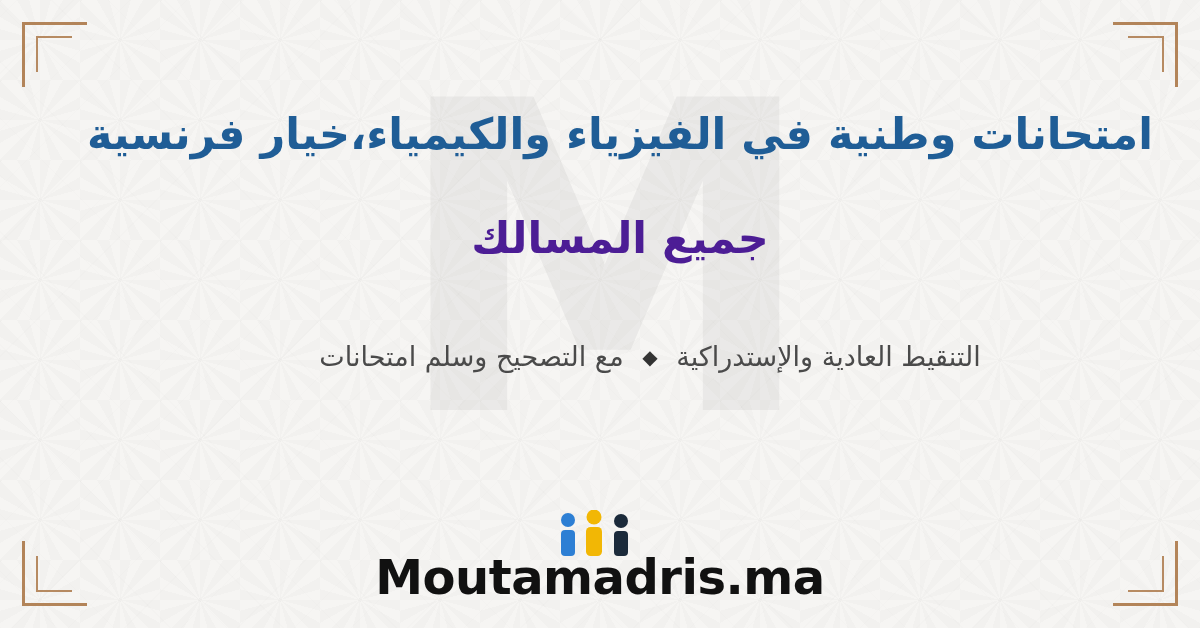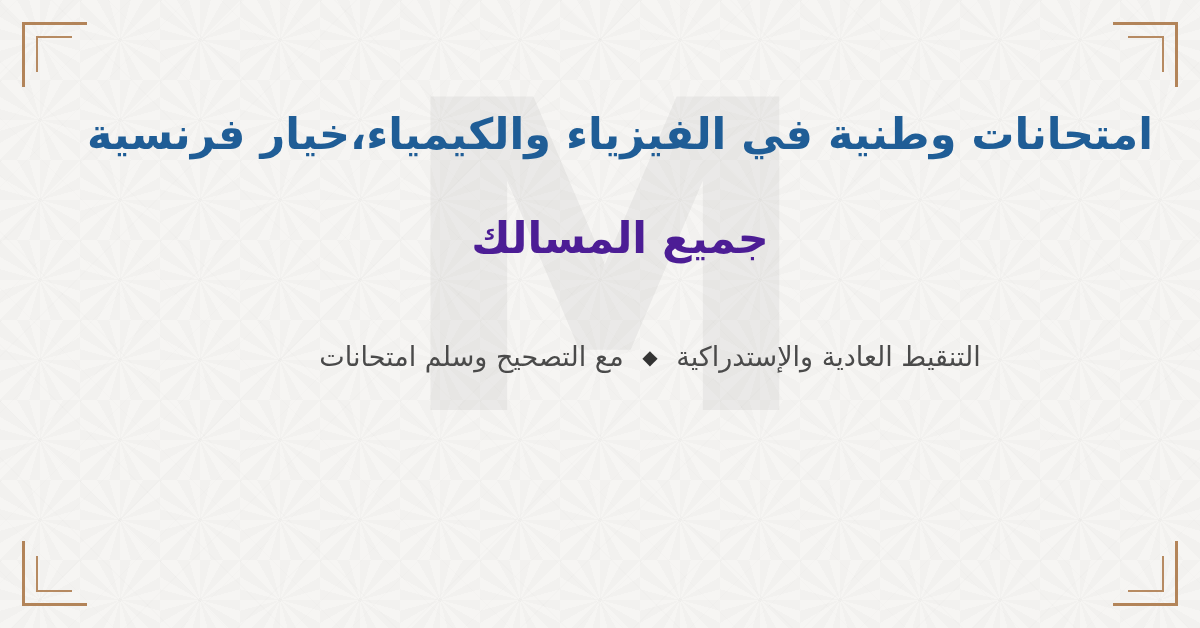--- a/index.html
+++ b/index.html
@@ -191,15 +191,31 @@
     <div class="title-line1">امتحانات وطنية في الفيزياء والكيمياء،خيار فرنسية</div>
 
     <div class="title-line2">جميع المسالك</div>
 
     <div class="subtitle">
       <span>التنقيط العادية والإستدراكية</span>
       <span class="sep">◆</span>
       <span>مع التصحيح وسلم امتحانات</span>
     </div>
 
+    <div class="brand">
+      <div class="brand-mark">
+        <svg width="92" height="46" viewBox="0 0 92 46" xmlns="http://www.w3.org/2000/svg">
+
+          <circle cx="14" cy="10" r="7" fill="#2d7fd4"></circle>
+          <rect x="7" y="20" width="14" height="26" rx="4" fill="#2d7fd4"></rect>
+
+          <circle cx="40" cy="7" r="7.5" fill="#f2b705"></circle>
+          <rect x="32" y="17" width="16" height="29" rx="4.5" fill="#f2b705"></rect>
+
+          <circle cx="67" cy="11" r="7" fill="#1b2a3a"></circle>
+          <rect x="60" y="21" width="14" height="25" rx="4" fill="#1b2a3a"></rect>
+        </svg>
+      </div>
+      <div class="brand-name">Moutamadris.ma</div>
+    </div>
 
   </div>
 </div>
 
 </body></html>

